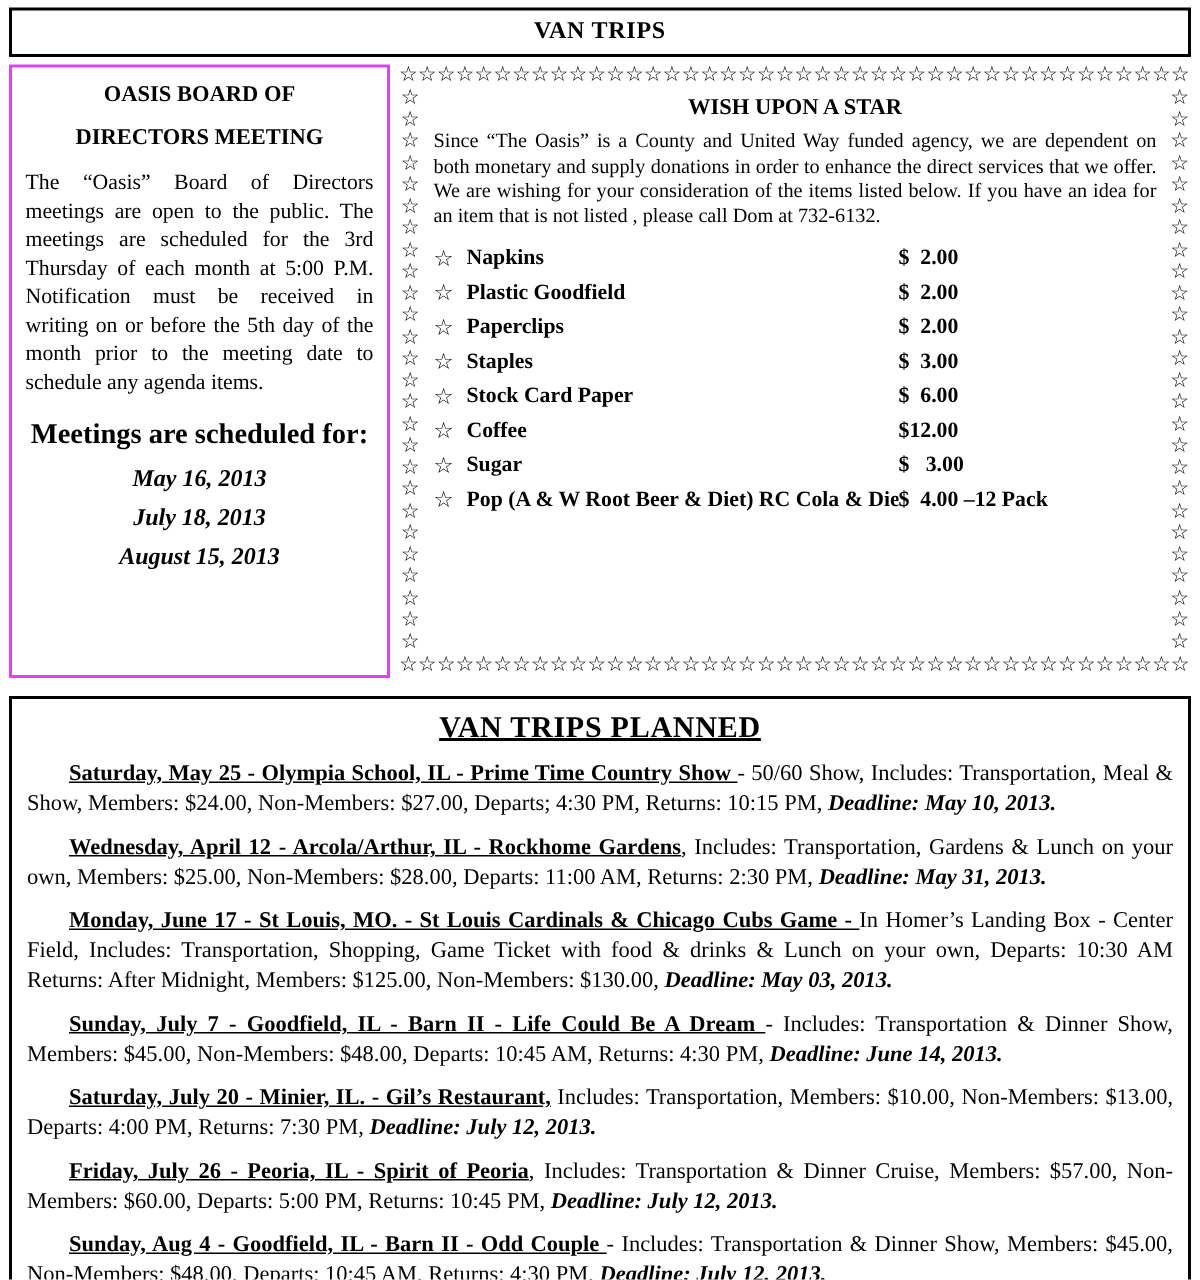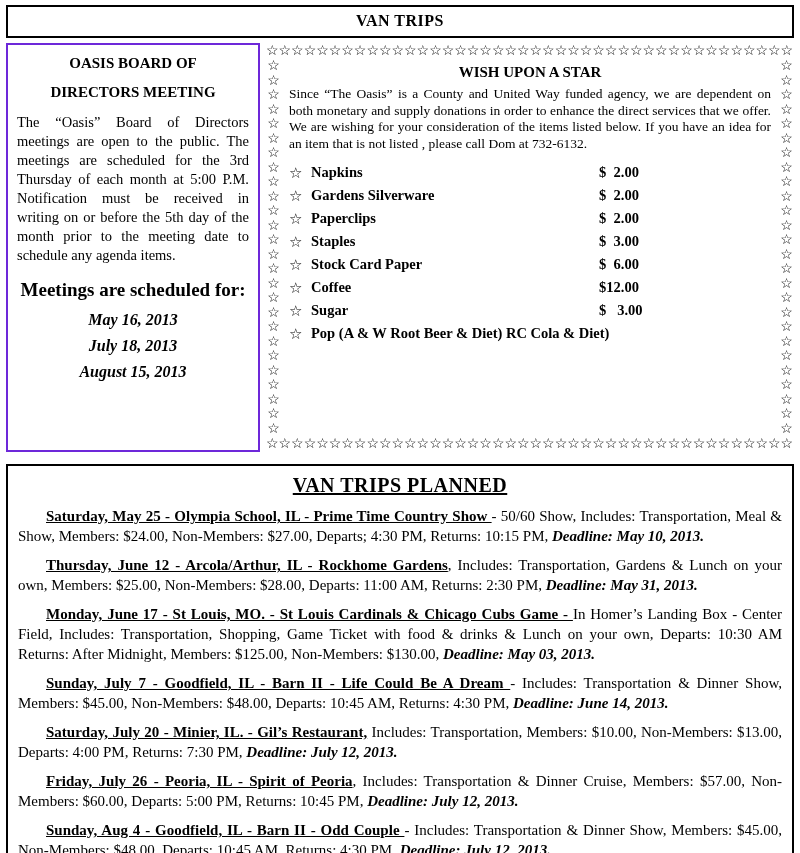--- a/index.html
+++ b/index.html
@@ -29,21 +29,21 @@
     letter-spacing: 0.5px;
   }
   
   .columns {
     display: flex;
     gap: 6px;
     margin-top: 5px;
     align-items: stretch;
   }
   .left-box {
-    border: 2px solid #6d28d9;
+    border: 2px solid #d946ef;
     width: 254px;
     flex-shrink: 0;
     box-sizing: border-box;
     padding: 8px 9px 6px;
   }
   .board-title {
     text-align: center;
     font-weight: bold;
     font-size: 15px;
   }
@@ -228,21 +228,21 @@
           <div class="wish-title">WISH UPON A STAR</div>
           <p class="wish-para">Since “The Oasis” is a County and United Way funded agency, we are dependent on both monetary and supply donations in order to enhance the direct services that we offer.  We are wishing for your consideration of the items listed below. If you have an idea for an item that is not listed , please call Dom at 732-6132.</p>
           <div class="wish-items">
             <div class="wish-item">
               <span class="wi-bullet">☆</span>
               <span class="wi-name">Napkins</span>
               <span class="wi-price">$  2.00</span>
             </div>
             <div class="wish-item">
               <span class="wi-bullet">☆</span>
-              <span class="wi-name">Gardens Silverware</span>
+              <span class="wi-name">Plastic Goodfield</span>
               <span class="wi-price">$  2.00</span>
             </div>
             <div class="wish-item">
               <span class="wi-bullet">☆</span>
               <span class="wi-name">Paperclips</span>
               <span class="wi-price">$  2.00</span>
             </div>
             <div class="wish-item">
               <span class="wi-bullet">☆</span>
               <span class="wi-name">Staples</span>
@@ -259,20 +259,21 @@
               <span class="wi-price">$12.00</span>
             </div>
             <div class="wish-item">
               <span class="wi-bullet">☆</span>
               <span class="wi-name">Sugar</span>
               <span class="wi-price">$   3.00</span>
             </div>
             <div class="wish-item">
               <span class="wi-bullet">☆</span>
               <span class="wi-name">Pop (A &amp; W Root Beer &amp; Diet) RC Cola &amp; Diet)</span>
+              <span class="wi-price">$  4.00 –12 Pack</span>
             </div>
           </div>
         </div>
         <div class="star-col">☆
 ☆
 ☆
 ☆
 ☆
 ☆
 ☆
@@ -300,21 +301,21 @@
     </div>
   </div>
 
   <div class="trips-box">
     <div class="trips-title">VAN TRIPS PLANNED</div>
 
     <p class="trip">
       <span class="t-title">Saturday, May 25 - Olympia School, IL - Prime Time Country Show </span><span>- 50/60 Show, Includes: Transportation, Meal &amp; Show, Members: $24.00, Non-Members: $27.00, Departs; 4:30 PM, Returns: 10:15 PM, </span><span class="t-deadline">Deadline: May 10, 2013.</span>
     </p>
     <p class="trip">
-      <span class="t-title">Thursday, June 12 - Arcola/Arthur, IL - Rockhome Gardens</span><span>, Includes: Transportation, Gardens &amp; Lunch on your own, Members: $25.00, Non-Members: $28.00, Departs: 11:00 AM, Returns: 2:30 PM, </span><span class="t-deadline">Deadline: May 31, 2013.</span>
+      <span class="t-title">Wednesday, April 12 - Arcola/Arthur, IL - Rockhome Gardens</span><span>, Includes: Transportation, Gardens &amp; Lunch on your own, Members: $25.00, Non-Members: $28.00, Departs: 11:00 AM, Returns: 2:30 PM, </span><span class="t-deadline">Deadline: May 31, 2013.</span>
     </p>
     <p class="trip">
       <span class="t-title">Monday, June 17 - St Louis, MO. - St Louis  Cardinals &amp; Chicago Cubs Game - </span><span>In Homer’s Landing Box - Center Field, Includes: Transportation, Shopping, Game Ticket with food &amp; drinks &amp; Lunch on your own, Departs: 10:30 AM Returns: After Midnight, Members: $125.00, Non-Members: $130.00, </span><span class="t-deadline">Deadline: May 03, 2013.</span>
     </p>
     <p class="trip">
       <span class="t-title">Sunday, July 7 - Goodfield, IL - Barn II - Life Could Be A Dream </span><span>- Includes: Transportation &amp; Dinner Show, Members: $45.00, Non-Members: $48.00, Departs: 10:45 AM, Returns: 4:30 PM, </span><span class="t-deadline">Deadline: June 14, 2013.</span>
     </p>
     <p class="trip">
       <span class="t-title">Saturday, July 20 - Minier, IL. - Gil’s Restaurant,</span><span> Includes: Transportation, Members: $10.00, Non-Members: $13.00, Departs: 4:00 PM, Returns: 7:30 PM, </span><span class="t-deadline">Deadline: July 12, 2013.</span>
     </p>

